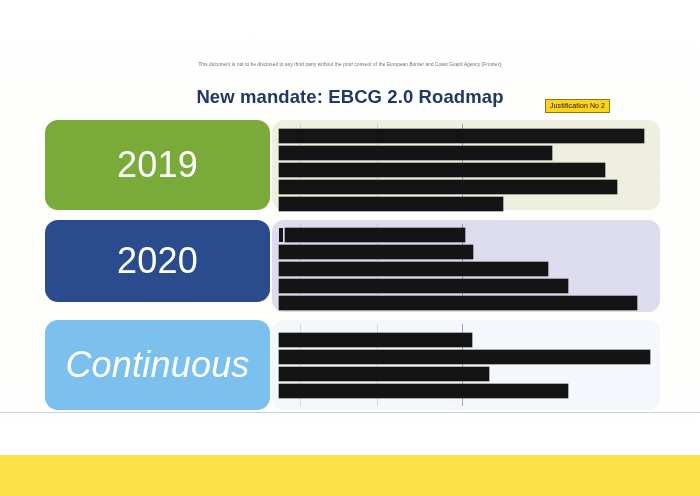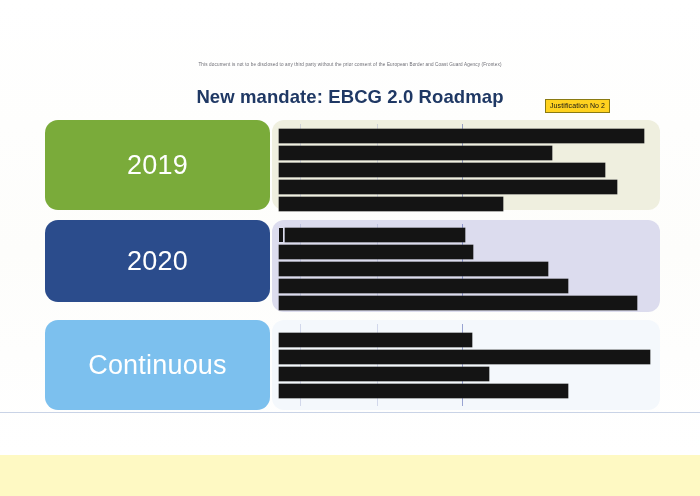--- a/index.html
+++ b/index.html
@@ -15,21 +15,21 @@
     font-family: "Liberation Sans", sans-serif;
     color: #1f3864;
   }
 
   
   #slide {
     position: absolute;
     left: 0; top: 0;
     width: 700px;
     height: 496px;
-    background: #fef9c3;
+    background: #fde047;
   }
 
   
   #paper-texture {
     position: absolute;
     left: 0; top: 0;
     width: 700px; height: 455px;
     background:
       linear-gradient(180deg, #ffffff 0%, #fdfdfb 55%, #ffffff 100%);
     pointer-events: none;
@@ -82,21 +82,21 @@
   }
   .row-label {
     position: absolute;
     left: 45px;
     width: 225px;
     border-radius: 13px;
     display: flex;
     align-items: center;
     justify-content: center;
     color: #ffffff;
-    font-size: 27px;
+    font-size: 36px;
     font-weight: normal;
     letter-spacing: 0.2px;
   }
   .row-panel {
     position: absolute;
     left: 272px;
     width: 388px;
     border-radius: 12px;
   }
   .bar {
@@ -183,21 +183,21 @@
       <div class="row">
         <div class="row-panel" style="top: 320px; height: 90px; background: rgb(244, 248, 252);">
           <div class="gridline-soft" style="left: 28px; top: 4px; height: 82px;"></div>
           <div class="gridline-soft" style="left: 105px; top: 4px; height: 82px;"></div>
           <div class="gridline" style="left: 190px; top: 4px; height: 82px;"></div>
           <div class="bar" style="top: 13px; width: 193px;"></div>
           <div class="bar" style="top: 30px; width: 371px;"></div>
           <div class="bar" style="top: 47px; width: 210px;"></div>
           <div class="bar" style="top: 64px; width: 289px;"></div>
         </div>
-        <div class="row-label" style="top: 320px; height: 90px; background: rgb(124, 192, 238);">Continuous</div>
+        <div class="row-label" style="top: 320px; height: 90px; background: rgb(124, 192, 238); font-style: italic;">Continuous</div>
       </div>
     </div>
 
   <div id="footer-rule"></div>
 
   <div id="footer">
 
     
 
     

